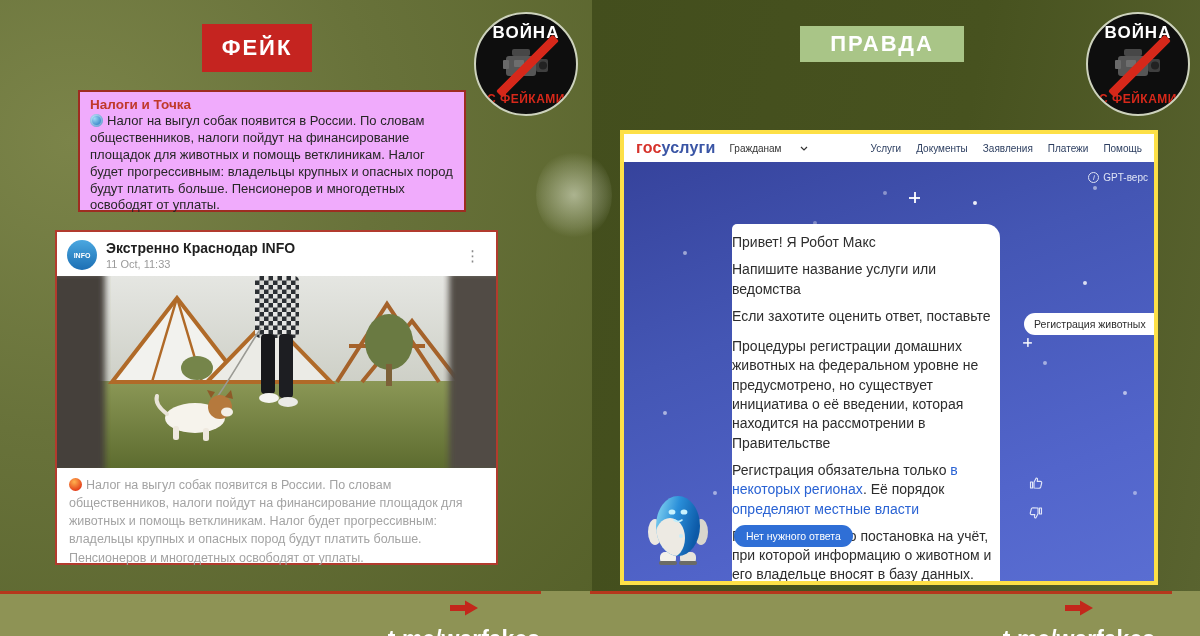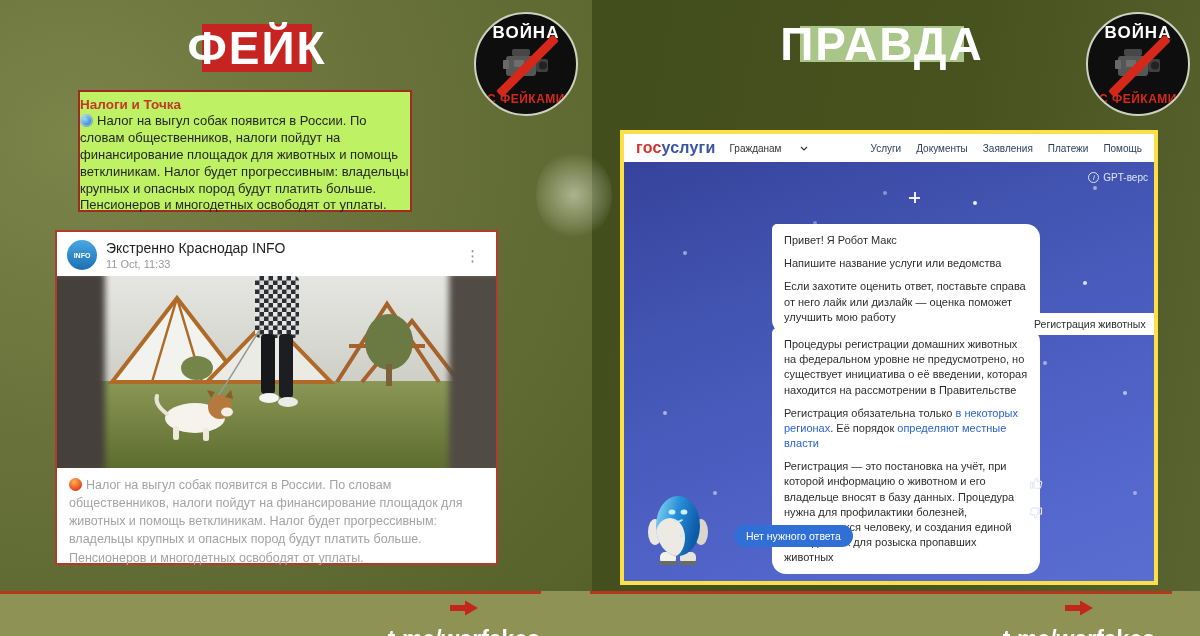--- a/index.html
+++ b/index.html
@@ -7,53 +7,53 @@
   .canvas { position:relative; width:1200px; height:636px; overflow:hidden; background:#4f5928; }
   .bg-left { position:absolute; left:0; top:0; width:592px; height:636px;
     background:radial-gradient(ellipse at 12% 22%, #7b8449 0%, #68723a 42%, #556029 100%); }
   .bg-right { position:absolute; left:592px; top:0; width:608px; height:636px;
     background:linear-gradient(100deg, #434e1d 0%, #47521f 55%, #5a6430 100%); }
   .bokeh { position:absolute; left:536px; top:150px; width:76px; height:90px; border-radius:50%;
     background:radial-gradient(circle, rgba(235,240,220,.55) 0%, rgba(235,240,220,.15) 55%, transparent 72%); }
 
   
   .badge { position:absolute; display:flex; align-items:center; justify-content:center;
-    color:#fff; font-weight:bold; font-size:46px; letter-spacing:2px;text-align:right; }
+    color:#fff; font-weight:bold; font-size:22px; letter-spacing:2px;text-align:right; }
   .badge.fake { left:202px; top:24px; width:110px; height:48px; background:#c52420; }
   .badge.truth { left:800px; top:26px; width:164px; height:36px; background:#a9c587; }
 
   
   .logo { position:absolute; top:12px; width:104px; height:104px; }
   .logo.l { left:474px; } .logo.r { left:1086px; }
   .logo-circle { position:relative; width:104px; height:104px; border-radius:50%; background:#0e0e0e;
     border:2px solid #cdd2bd; overflow:hidden; }
   .logo-top { position:absolute; top:9px; width:100%; text-align:center; color:#fff; font-weight:bold;
     font-size:17px; letter-spacing:1px; }
   .logo-cam { position:absolute; left:26px; top:30px; }
   .logo-slash { position:absolute; left:47px; top:12px; width:9px; height:80px; background:#d6281a;
     transform:rotate(45deg); border-radius:2px; }
   .logo-bottom { position:absolute; bottom:8px; width:100%; text-align:center; color:#d6281a;
     font-weight:bold; font-size:12px; letter-spacing:.5px; }
 
   
-  .post1 { position:absolute; left:78px; top:90px; width:334px; height:122px; background:#bef264;
-    border:2px solid #9e2c21; padding:5px 0; }
+  .post1 { position:absolute; left:78px; top:90px; width:388px; height:122px; background:#f0abfc;
+    border:2px solid #9e2c21; padding:5px 10px; }
   .post1-title { color:#c0392b; font-weight:bold; font-size:13.5px; }
   .post1-text { font-size:13px; color:#262626; line-height:1.3; margin-top:1px; }
   .emoji-dot { display:inline-block; width:13px; height:13px; border-radius:50%; vertical-align:-2px; margin-right:4px; }
   .emoji-blue { background:radial-gradient(circle at 35% 35%, #9ed9f5, #2f7fc4 70%); box-shadow:inset 0 0 0 2px rgba(255,255,255,.35); }
   .emoji-angry { background:radial-gradient(circle at 40% 30%, #ffb14e, #e33c18 75%); }
 
   .post2 { position:absolute; left:55px; top:230px; width:443px; height:335px; background:#ffffff;
     border:2px solid #b23b2e; }
   .post2-head { display:flex; align-items:center; padding:8px 10px 6px 10px; }
   .avatar { width:30px; height:30px; border-radius:50%; background:linear-gradient(180deg,#4aa7e0,#1c6fb4);
     color:#fff; font-size:7px; font-weight:bold; display:flex; align-items:center; justify-content:center; flex:0 0 30px; }
   .p2-meta { margin-left:9px; }
-  .p2-name { font-size:14px; font-weight:normal; color:#1f1f1f; }
+  .p2-name { font-size:14px; font-weight:bold; color:#1f1f1f; }
   .p2-time { font-size:11px; color:#9a9a9a; margin-top:2px; }
   .p2-dots { margin-left:auto; color:#8a8a8a; font-size:15px; letter-spacing:0; line-height:1; padding:2px 6px; }
   .p2-photo { width:439px; height:192px; display:block; }
   .p2-caption { padding:8px 12px; font-size:12.5px; color:#a3a3a3; line-height:1.45; }
 
   
   .gos { position:absolute; left:620px; top:130px; width:538px; height:455px; border:4px solid #fde047;
     overflow:hidden; background:#701a75; }
   .gos-head { height:28px; background:#fff; display:flex; align-items:center; padding:0 12px; }
   .gos-logo { font-size:16px; font-weight:bold; letter-spacing:.2px; }
@@ -70,22 +70,22 @@
       60px 90px 0 1px rgba(255,255,255,.5), 40px 250px 0 1px rgba(255,255,255,.55),
       90px 330px 0 1px rgba(255,255,255,.5), 510px 330px 0 1px rgba(255,255,255,.45),
       260px 30px 0 1px rgba(255,255,255,.4), 190px 60px 0 1px rgba(255,255,255,.35); }
   .sparkle { position:absolute; width:11px; height:11px; }
   .sparkle:before, .sparkle:after { content:""; position:absolute; background:rgba(255,255,255,.9); }
   .sparkle:before { left:5px; top:0; width:1.5px; height:11px; }
   .sparkle:after { left:0; top:5px; width:11px; height:1.5px; }
   .gpt { position:absolute; top:10px; right:6px; color:#dfe4f5; font-size:10px; display:flex; align-items:center; gap:4px; }
   .info-i { width:11px; height:11px; border:1px solid #dfe4f5; border-radius:50%; font-size:8px; line-height:9px;
     text-align:center; display:inline-block; font-style:italic; }
-  .bub { position:absolute; background:#fff; border-radius:14px; padding:9px 12px; font-size:11px;
-    color:#2d2d2d; line-height:1.38;margin-left:40px; }
+  .bub { position:absolute; background:#fff; border-radius:14px; padding:9px 0; font-size:14px;
+    color:#2d2d2d; line-height:1.38; }
   .bub p { margin:0 0 8px 0; } .bub p:last-child { margin-bottom:0; }
   .bub1 { left:108px; top:62px; width:268px; border-top-left-radius:5px; min-height:86px; }
   .userpill { position:absolute; left:400px; top:151px; width:142px; background:#fff; border-radius:12px;
     padding:5px 10px; font-size:10.5px; color:#2d2d2d; white-space:nowrap; }
   .bub2 { left:108px; top:166px; width:268px; border-top-left-radius:5px; }
   .lnk { color:#2a63d4; text-decoration:none; }
   .thumb { position:absolute; left:404px; width:16px; height:16px; }
   .thumb.up { top:313px; } .thumb.down { top:343px; }
   .noanswer { position:absolute; left:110px; top:363px; background:#2f6fd6; color:#fff; font-size:10.5px;
     padding:5px 12px; border-radius:13px; }

